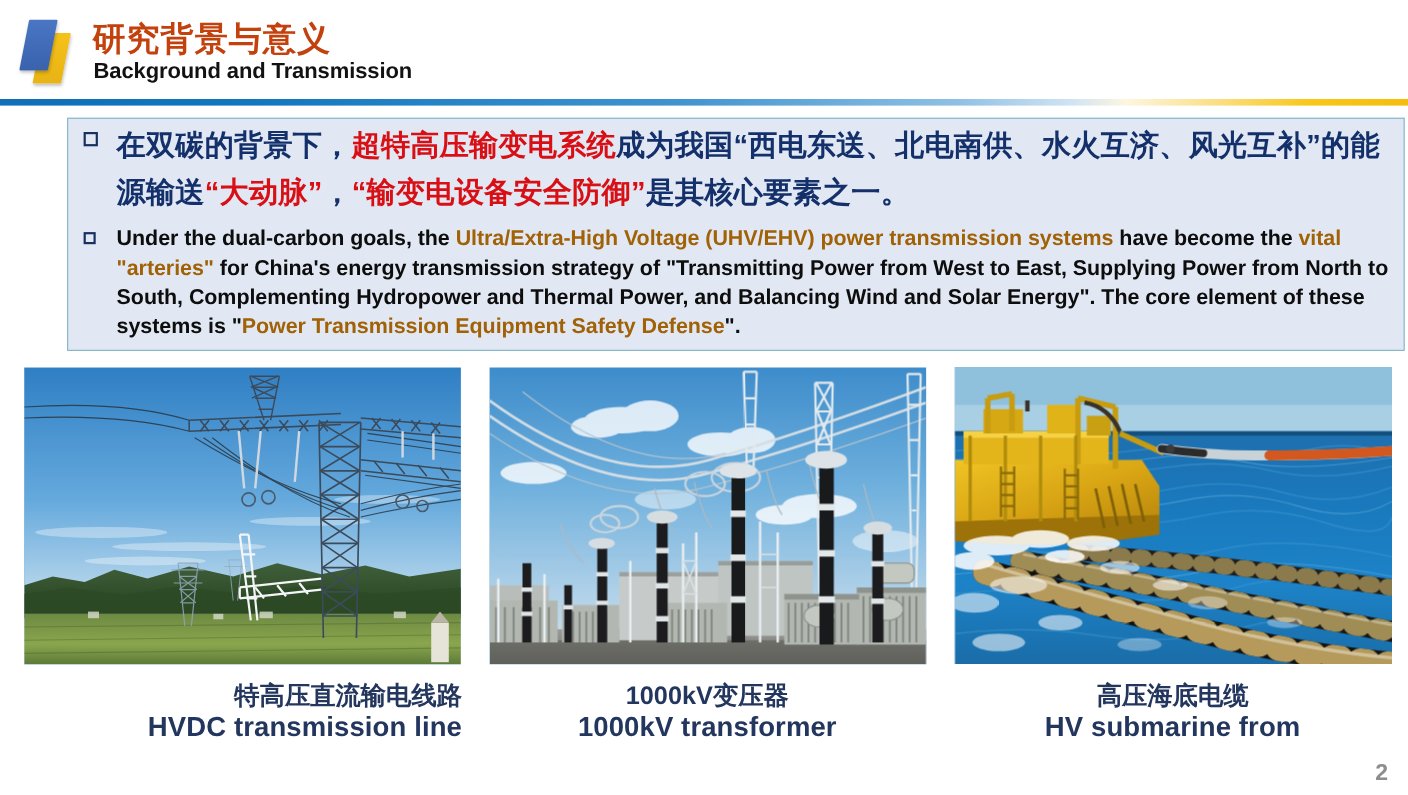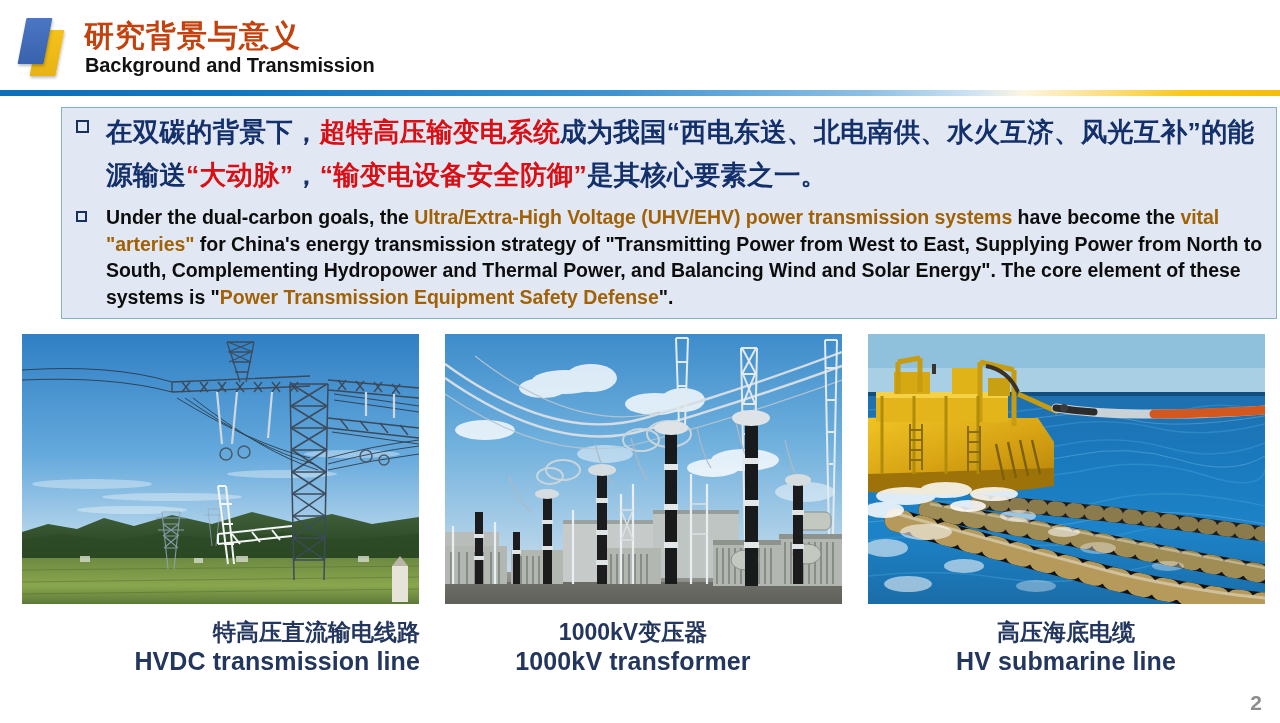--- a/index.html
+++ b/index.html
@@ -89,21 +89,21 @@
   .fig-3 { left:868px; }
   .fig svg { display:block; width:100%; height:100%; }
 
   
   .caption {
     position:absolute; width:400px; text-align:center; color:#23365e;
   }
   .cap-zh { font-size:23px; font-weight:bold; line-height:28px; }
   .cap-en { font-size:25px; font-weight:bold; line-height:31px; letter-spacing:.1px; }
   .cap-1 { left:20px;  top:618px;text-align:right; }
-  .cap-2 { left:433px; top:618px; }
+  .cap-2 { left:443px; top:618px; }
   .cap-3 { left:866px; top:618px; }
 
   .page-no {
     position:absolute; right:18px; bottom:8px;
     font-size:21px; font-weight:bold; color:#8d8d8d;
   }
 </style>
 </head>
 <body>
 
@@ -540,16 +540,16 @@
 <div class="caption cap-1">
   <div class="cap-zh">特高压直流输电线路</div>
   <div class="cap-en">HVDC transmission line</div>
 </div>
 <div class="caption cap-2">
   <div class="cap-zh">1000kV变压器</div>
   <div class="cap-en">1000kV transformer</div>
 </div>
 <div class="caption cap-3">
   <div class="cap-zh">高压海底电缆</div>
-  <div class="cap-en">HV submarine line</div>
+  <div class="cap-en">HV submarine from</div>
 </div>
 
 <div class="page-no">2</div>
 
 </body></html>

